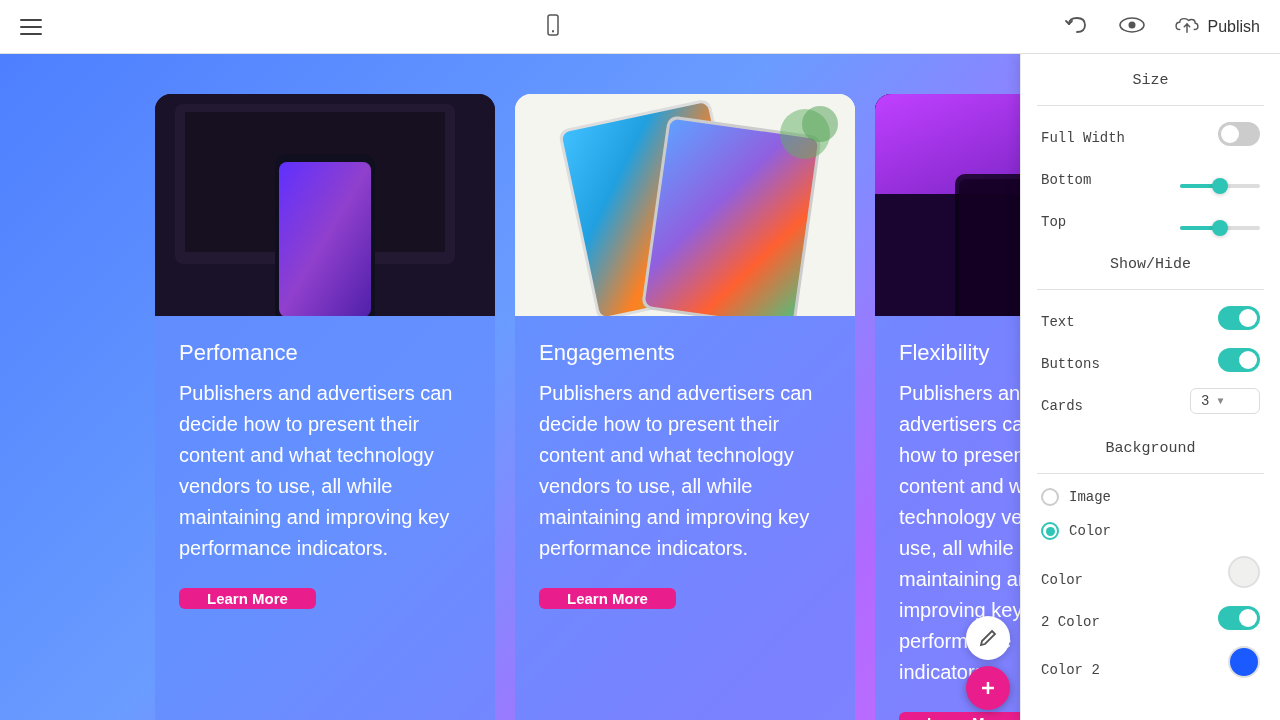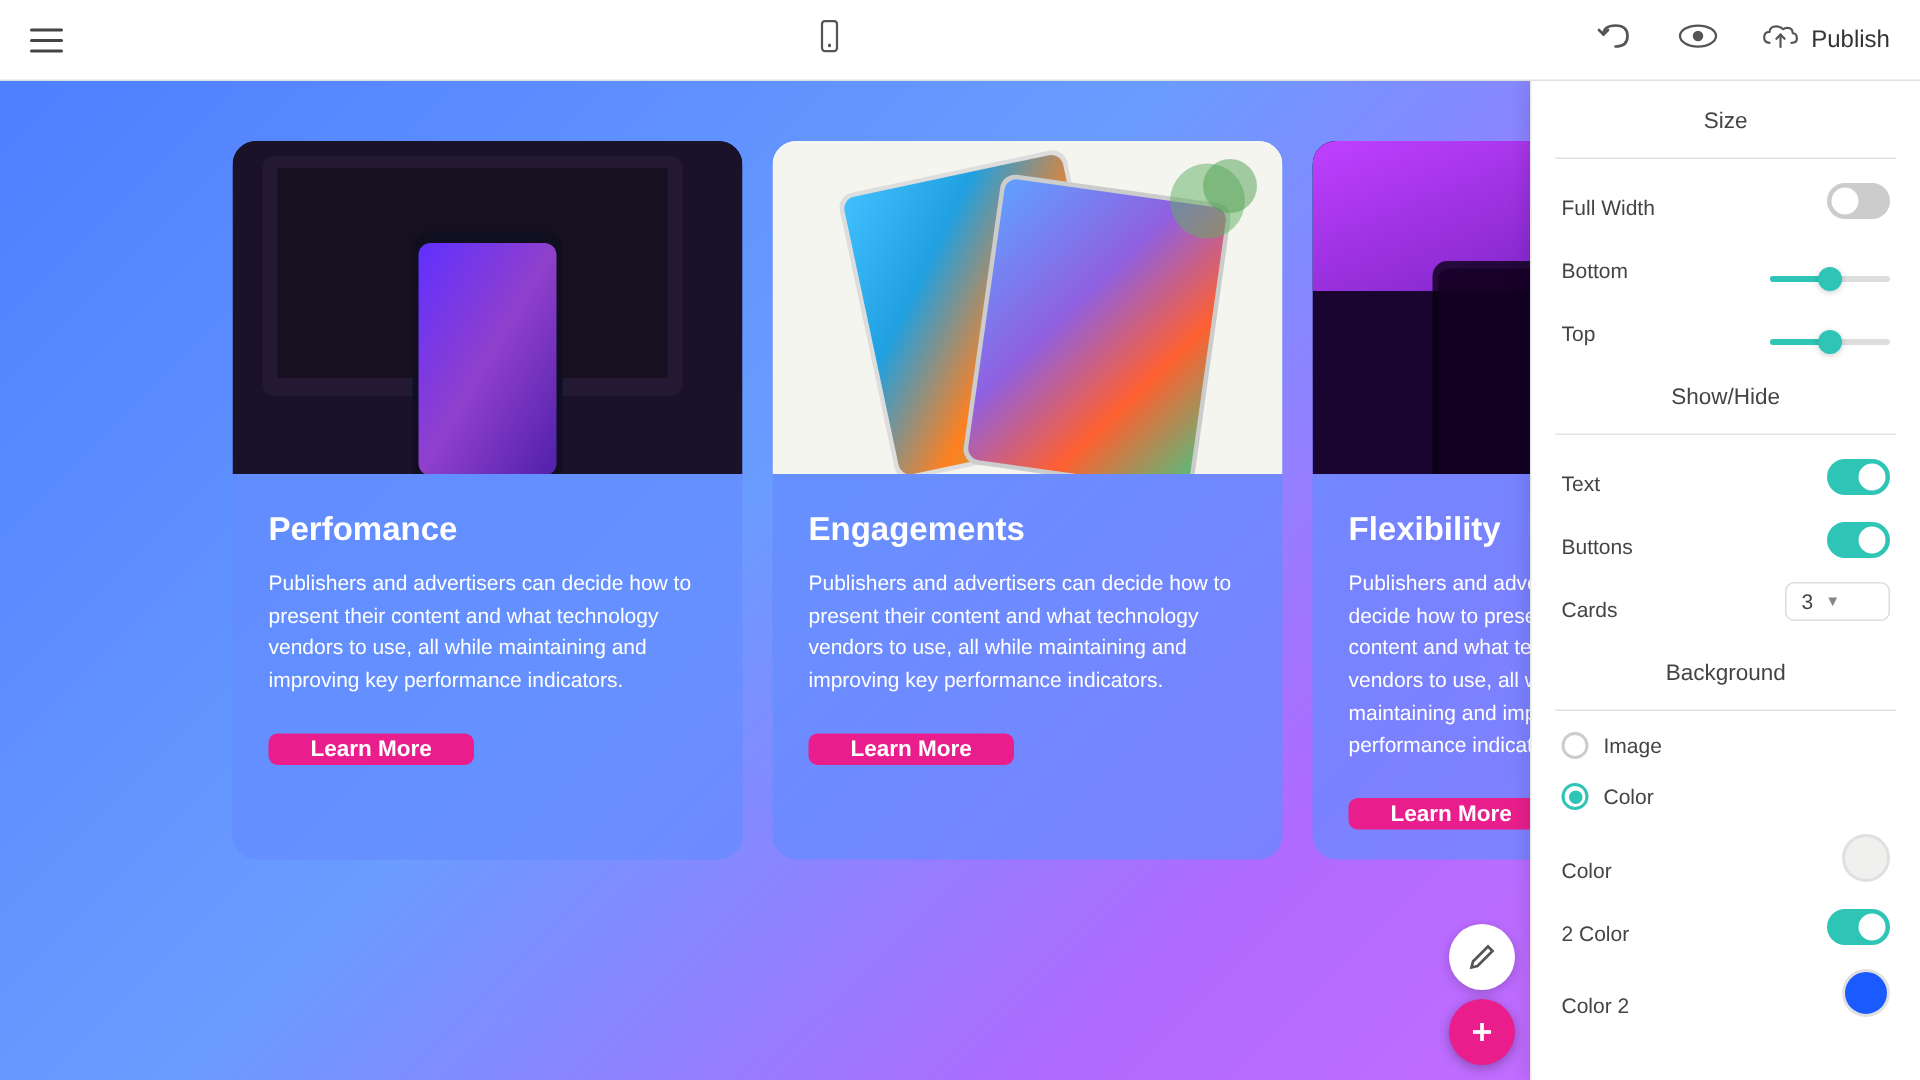--- a/index.html
+++ b/index.html
@@ -36,22 +36,22 @@
     .cards-container {
       display: flex; gap: 20px; padding: 40px 80px; justify-content: center;
       position: relative; z-index: 1;
     }
     .card {
       background: rgba(100, 140, 255, 0.7); border-radius: 16px;
       width: 340px; overflow: hidden; flex-shrink: 0;
     }
     .card-image { width: 100%; height: 222px; object-fit: cover; overflow: hidden; }
     .card-body { padding: 24px 24px 20px; }
-    .card-title { font-size: 22px; font-weight: 700; color: #fff; margin-bottom: 12px; }
-    .card-text { font-size: 14px; color: #fff; line-height: 1.55; margin-bottom: 24px; }
+    .card-title { font-size: 22px; font-weight: 400; color: #fff; margin-bottom: 12px; }
+    .card-text { font-size: 20px; color: #fff; line-height: 1.55; margin-bottom: 24px; }
     .card-btn {
       background: #e91e8c; color: #fff; border: none; border-radius: 6px;
       padding: 2px 28px; font-size: 15px; font-weight: 600; cursor: pointer;
       display: inline-block;
     }
 
     
     .img-phone {
       background: linear-gradient(160deg, #1a1a2e 0%, #2a2a4e 30%, #3a2a4e 60%, #4a3a5e 100%);
       position: relative; overflow: hidden;
@@ -65,20 +65,21 @@
       position: relative; overflow: hidden;
     }
 
     
     .side-panel {
       position: absolute; right: 0; top: 0; bottom: 0;
       width: 260px; background: #fff;
       box-shadow: -2px 0 12px rgba(0,0,0,0.12);
       overflow-y: auto; z-index: 100;
       border-left: 1px solid #e8e8e8;
+      font-family: Liberation Mono, monospace;
     }
     .panel-section-title {
       text-align: center; font-size: 15px; color: #444; font-weight: 500;
       padding: 18px 0 10px;
     }
     .panel-divider { border: none; border-top: 1px solid #e0e0e0; margin: 6px 16px; }
     .panel-row {
       display: flex; align-items: flex-end; justify-content: space-between;
       padding: 8px 20px; min-height: 42px;
     }

